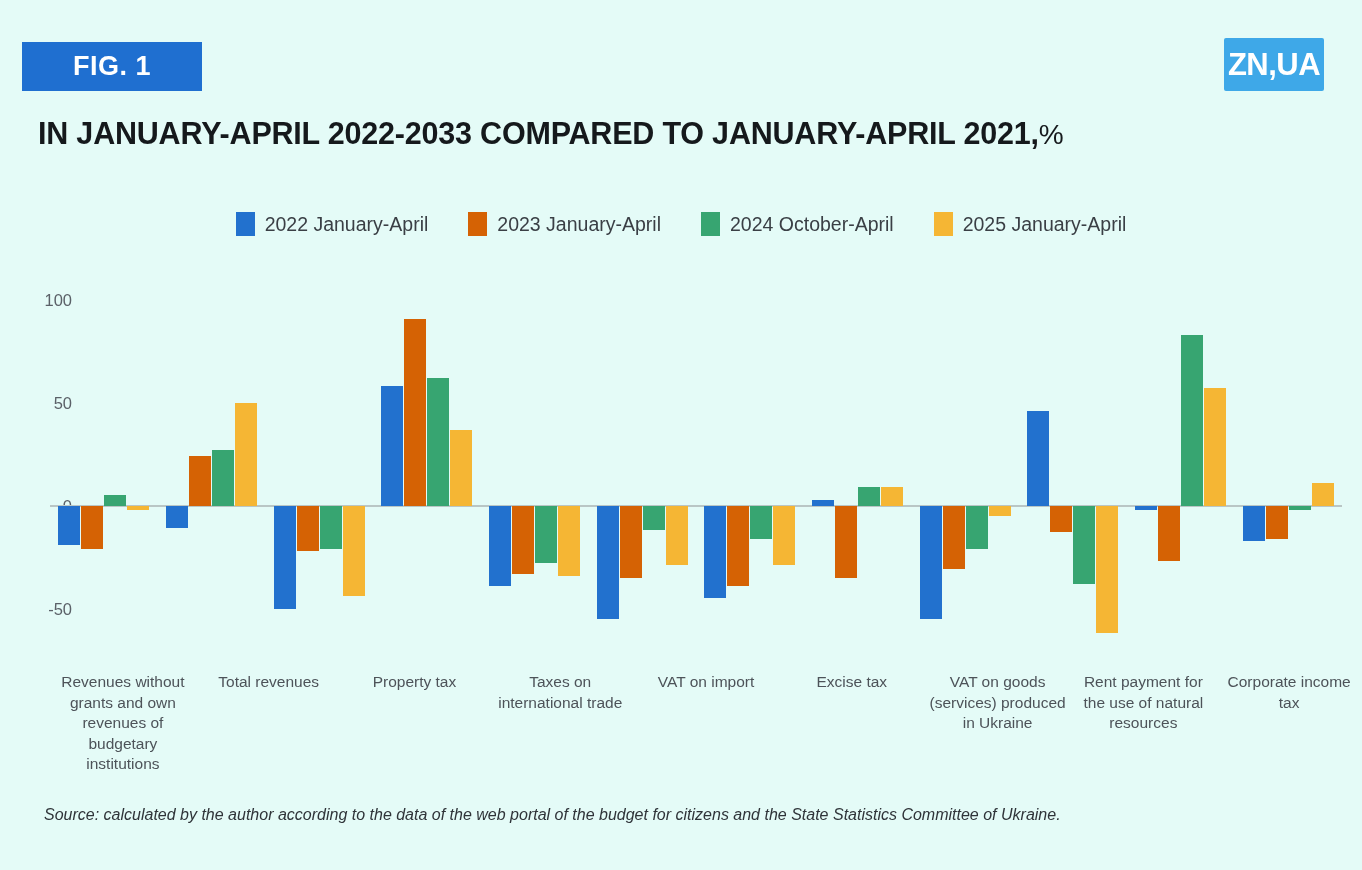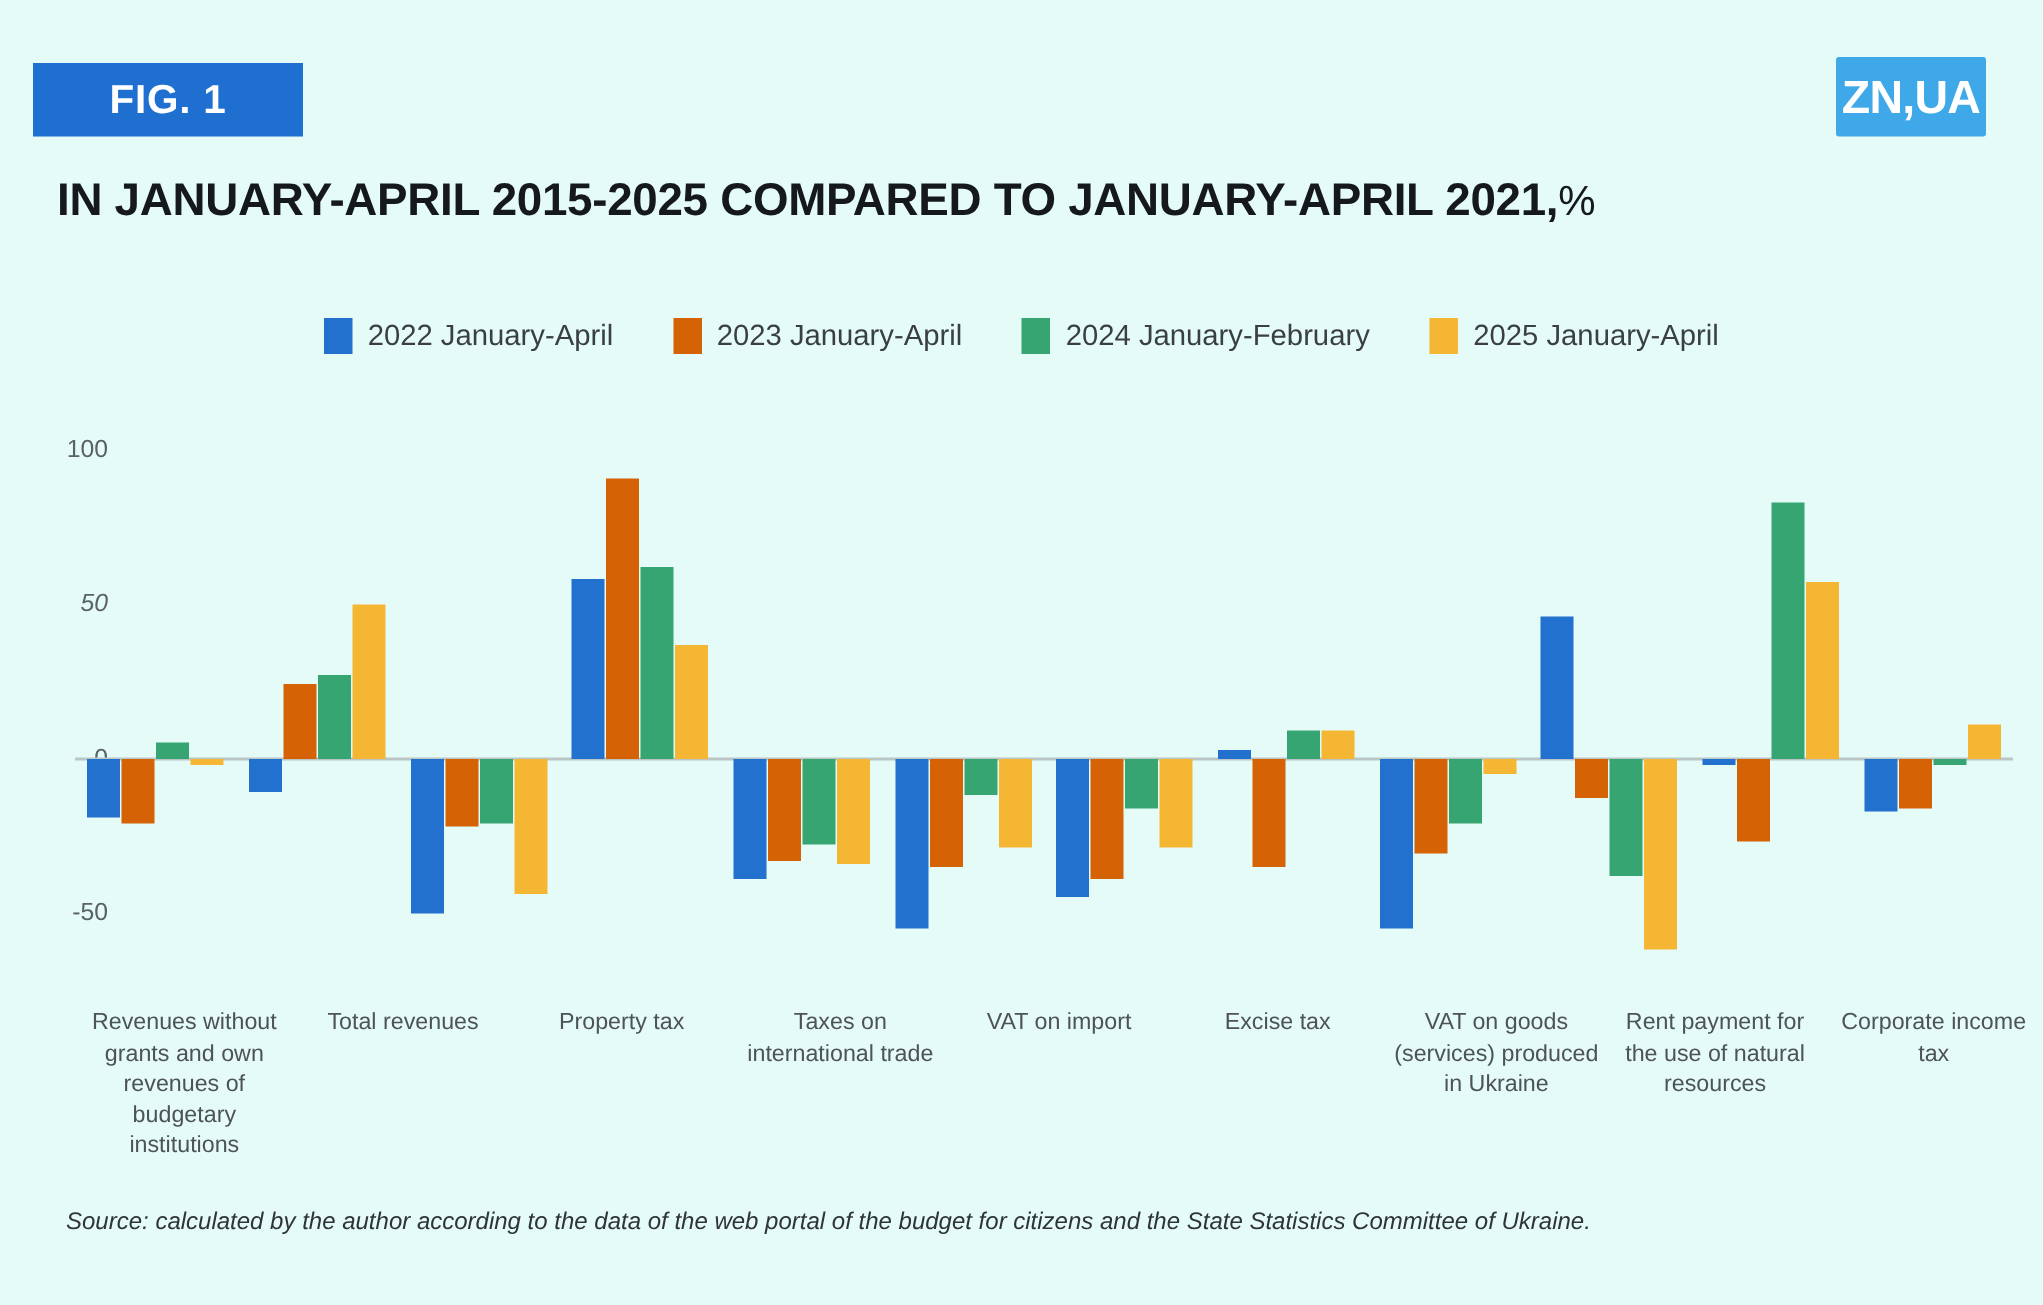--- a/index.html
+++ b/index.html
@@ -194,47 +194,47 @@
 <div class="fig-badge">
   <span>FIG. 1</span>
 </div>
 
 <div class="logo">
   <span>ZN,UA</span>
 </div>
 
 <div class="title">
   <div>
-    <span>IN JANUARY-APRIL 2015-2025 COMPARED TO JANUARY-APRIL 2021,</span><span class="pct">%</span>
+    <span>IN JANUARY-APRIL 2022-2033 COMPARED TO JANUARY-APRIL 2021,</span><span class="pct">%</span>
   </div>
 </div>
 
 <div class="legend" id="legend">
     <div class="legend-item">
       <span class="legend-swatch" style="background: rgb(34, 113, 206);"></span>
       <span class="legend-label">2022 January-April</span>
     </div>
     <div class="legend-item">
       <span class="legend-swatch" style="background: rgb(213, 98, 4);"></span>
       <span class="legend-label">2023 January-April</span>
     </div>
     <div class="legend-item">
       <span class="legend-swatch" style="background: rgb(55, 165, 113);"></span>
-      <span class="legend-label">2024 January-February</span>
+      <span class="legend-label">2024 October-April</span>
     </div>
     <div class="legend-item">
       <span class="legend-swatch" style="background: rgb(245, 182, 52);"></span>
       <span class="legend-label">2025 January-April</span>
     </div>
   </div>
 
 <div class="plot">
   <div class="y-axis" id="y-axis">
       <div class="y-tick" style="top: 0px;">100</div>
-      <div class="y-tick" style="top: 102.857px; font-style: italic;">50</div>
+      <div class="y-tick" style="top: 102.857px;">50</div>
       <div class="y-tick" style="top: 205.714px;">0</div>
       <div class="y-tick" style="top: 308.571px;">-50</div>
     </div>
   <div class="panel">
     <div class="zero-line" id="zero-line" style="top: 204.714px;"></div>
     <div class="groups" id="groups">
         <div class="group">
           <div class="bars">
             <div class="bar" title="2022 January-April: -19%" style="background: rgb(34, 113, 206); width: 22px; left: calc(50% - 45.5px); height: 39.0857px; top: 205.714px;"></div>
             <div class="bar" title="2023 January-April: -21%" style="background: rgb(213, 98, 4); width: 22px; left: calc(50% - 22.5px); height: 43.2px; top: 205.714px;"></div>

